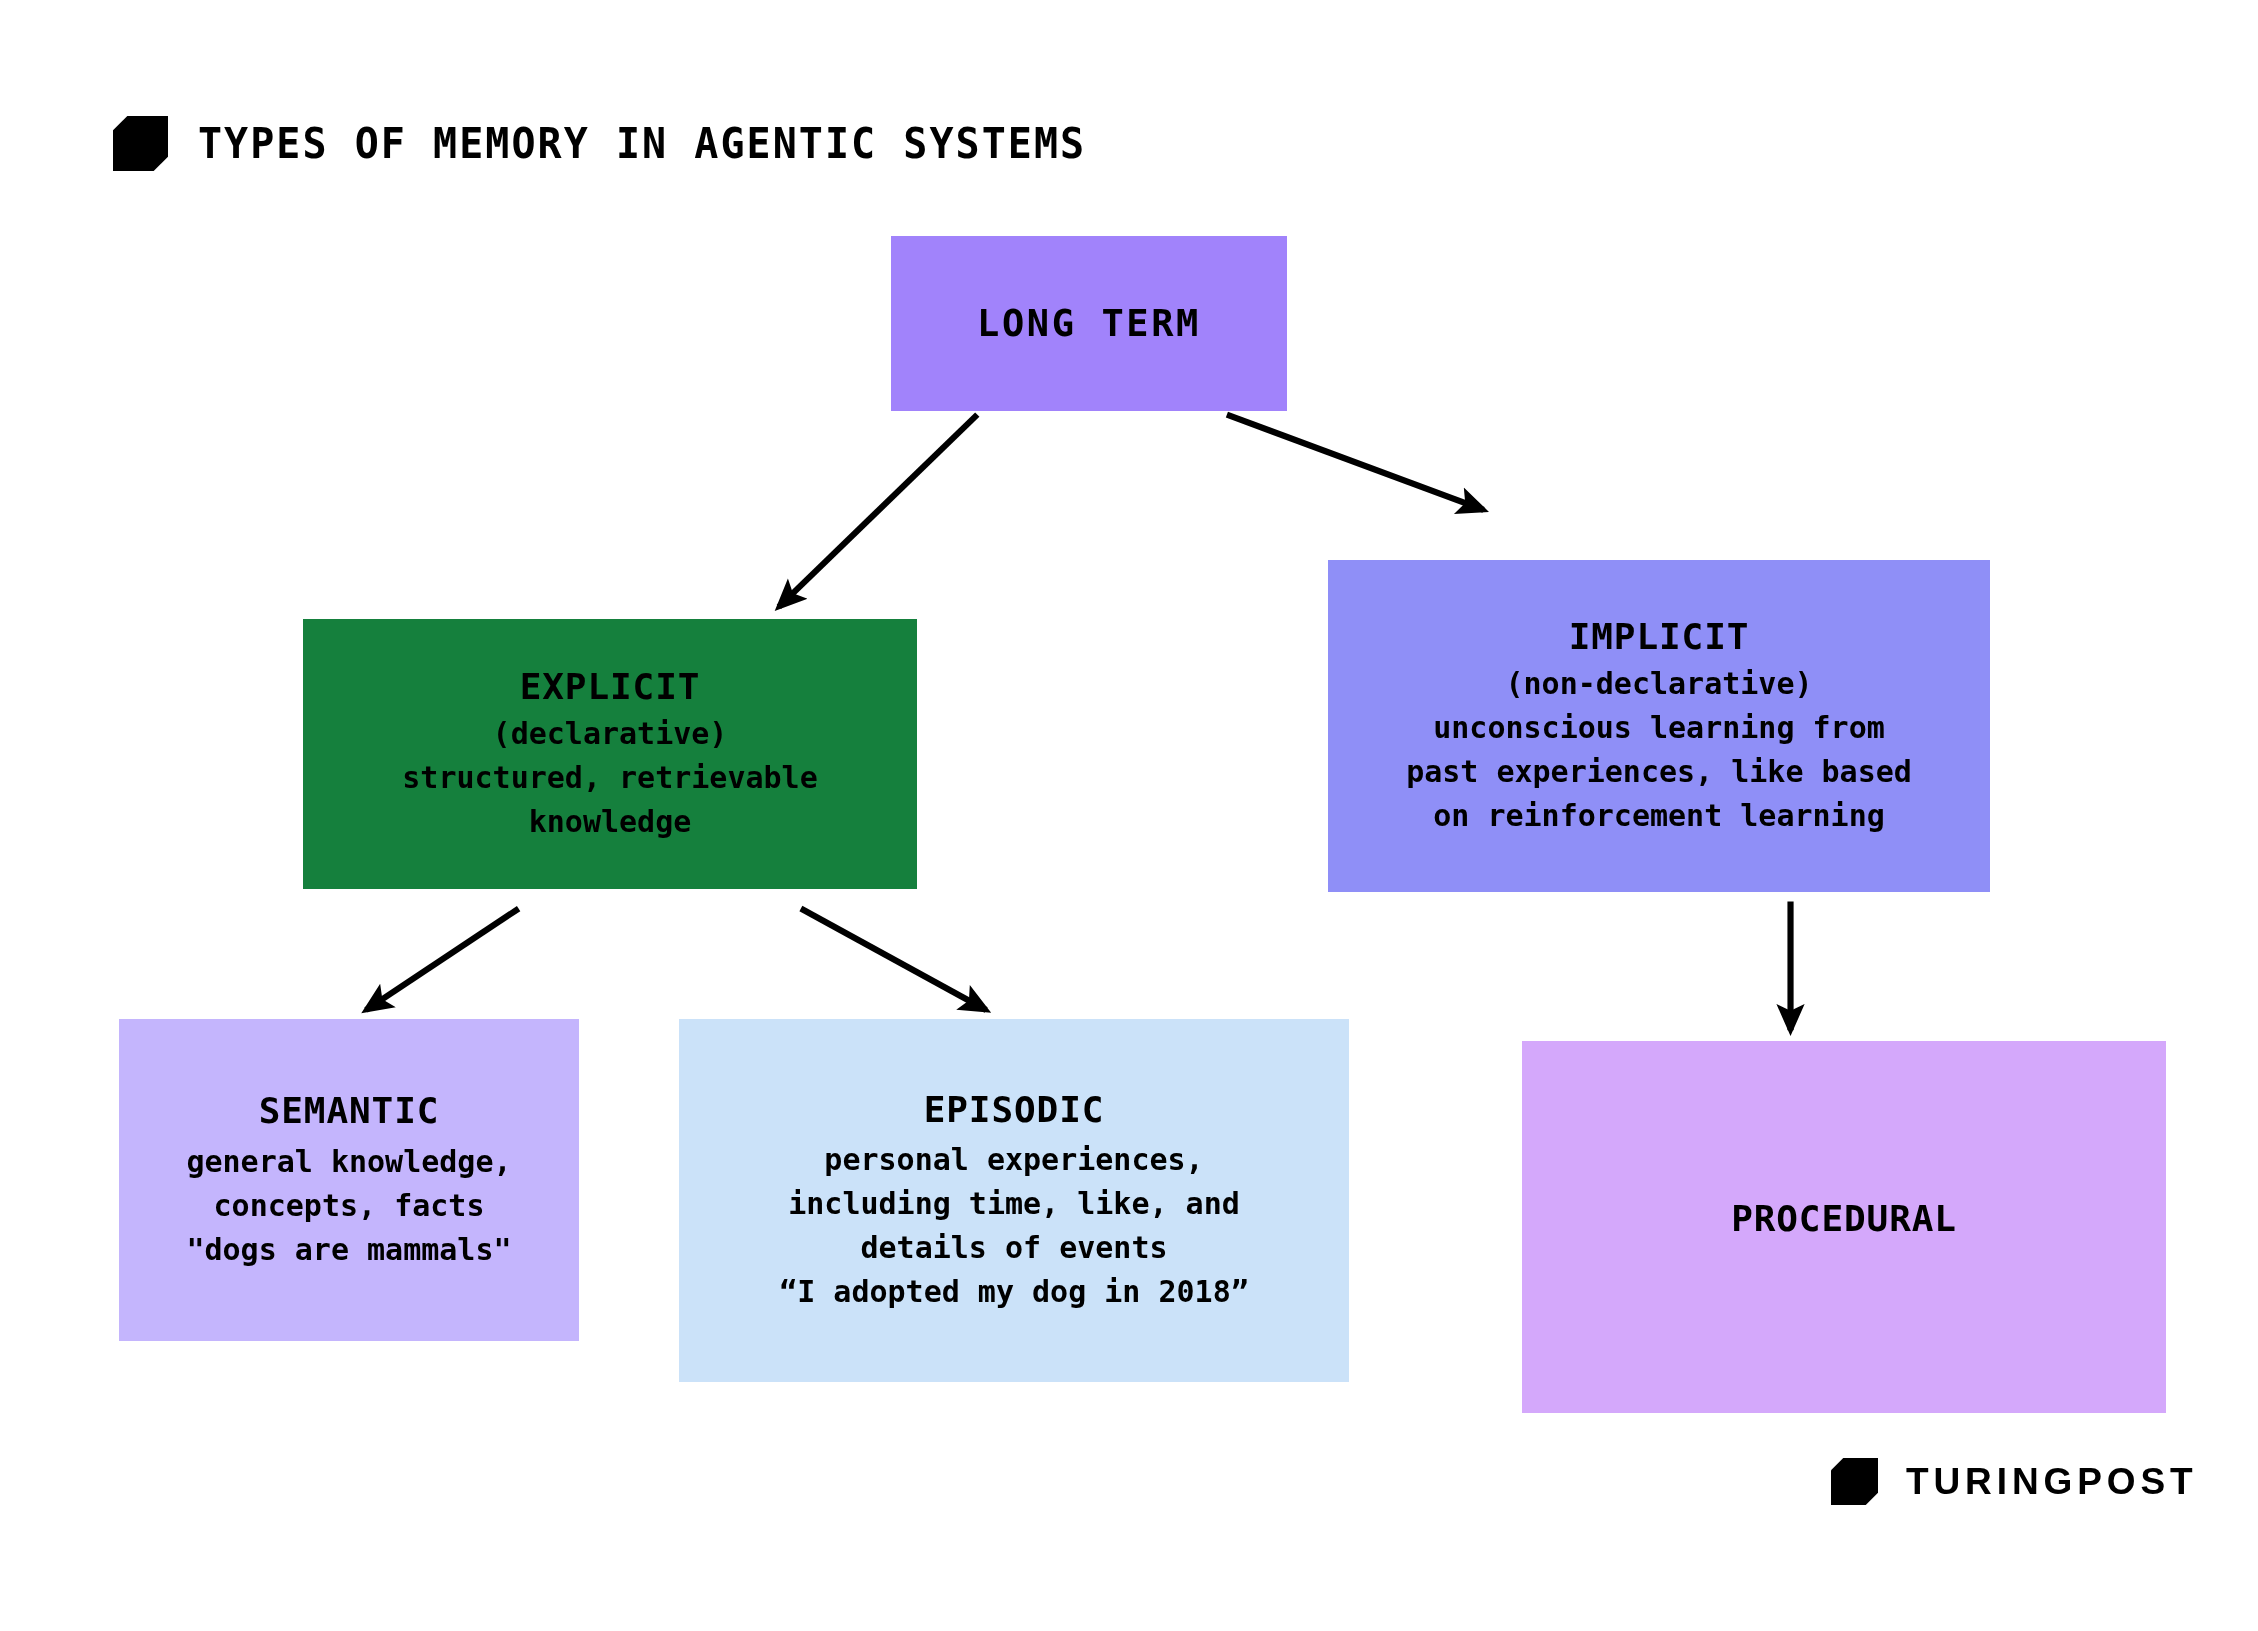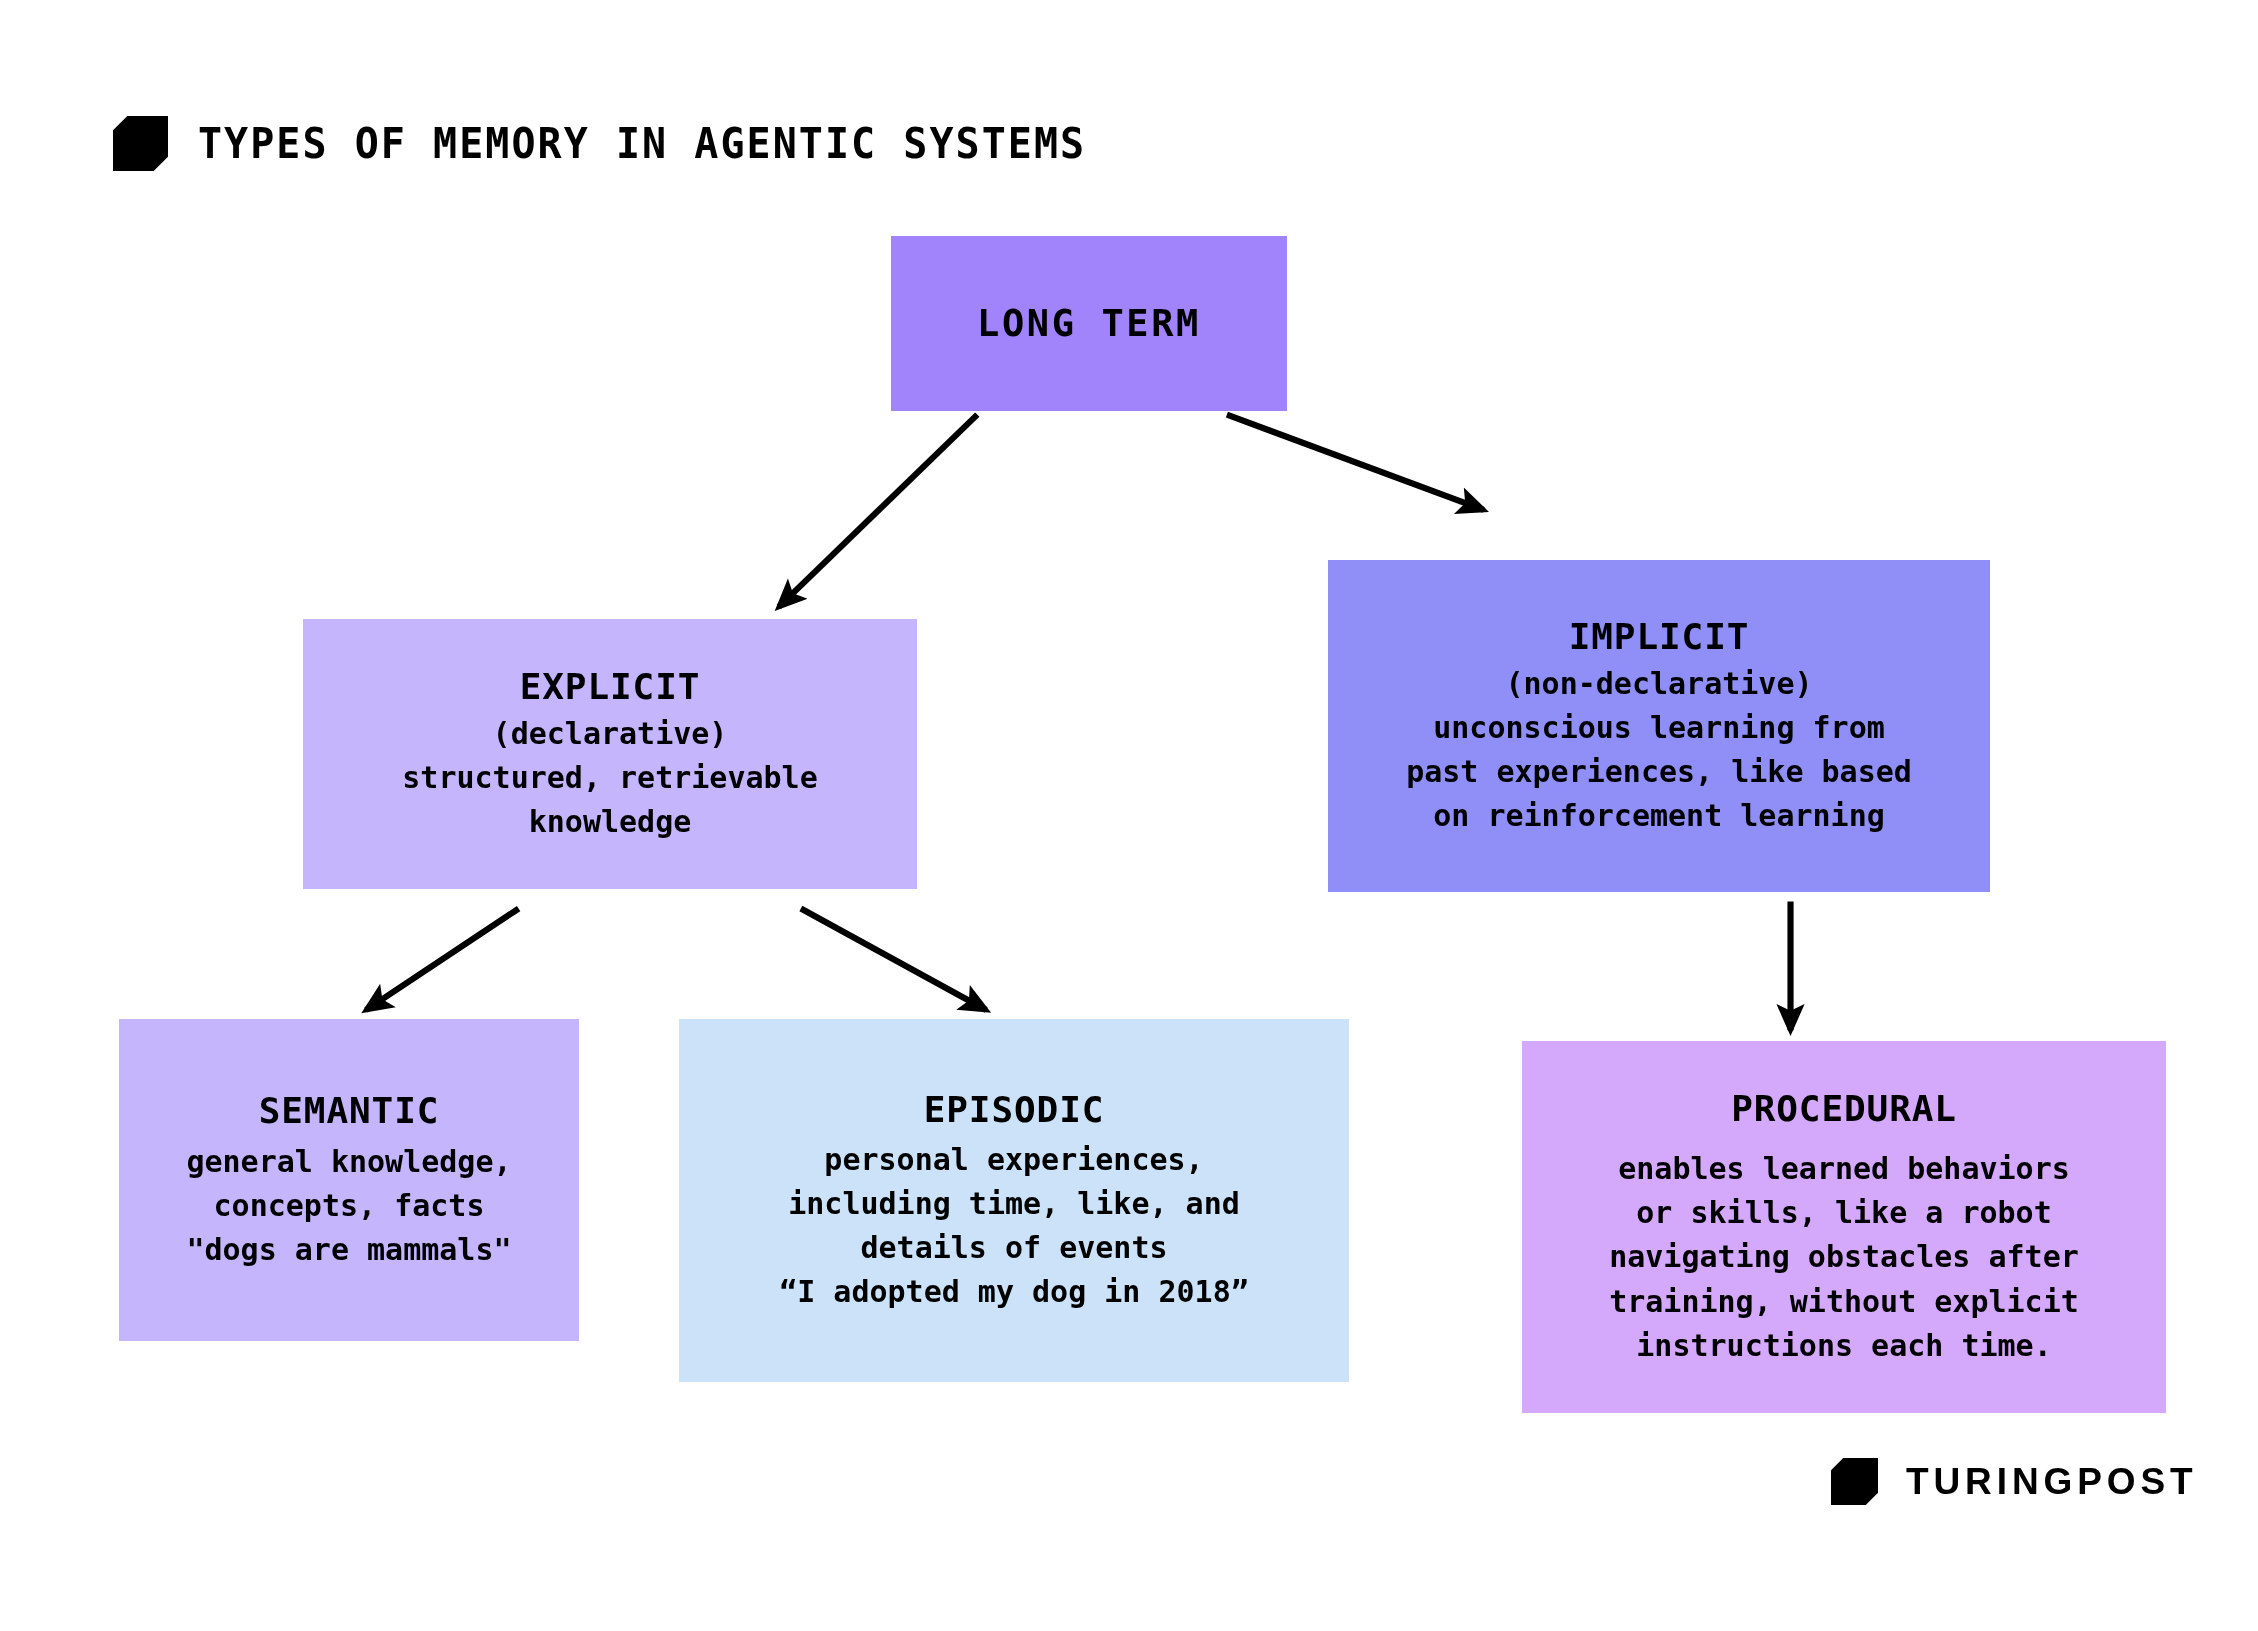--- a/index.html
+++ b/index.html
@@ -156,21 +156,21 @@
   <line x1="588" y1="1030" x2="415" y2="1145" stroke="#000000" stroke-width="7" marker-end="url(#ah)"></line>
   <line x1="908" y1="1030" x2="1118" y2="1145" stroke="#000000" stroke-width="7" marker-end="url(#ah)"></line>
   <line x1="2030" y1="1022" x2="2030" y2="1168" stroke="#000000" stroke-width="7" marker-end="url(#ah)"></line>
 </svg>
 
 <div class="node" id="node-long-term" style="background: rgb(161, 131, 251);">
   <div class="node-title">LONG TERM</div>
   <div class="node-lines"></div>
 </div>
 
-<div class="node" id="node-explicit" style="background: #c4b5fd;">
+<div class="node" id="node-explicit" style="background: #15803d;">
   <div class="node-title">EXPLICIT</div>
   <div class="node-lines">
       <div>(declarative)</div>
       <div>structured, retrievable</div>
       <div>knowledge</div>
     </div>
 </div>
 
 <div class="node" id="node-implicit" style="background: rgb(143, 143, 247);">
   <div class="node-title">IMPLICIT</div>
@@ -196,26 +196,19 @@
   <div class="node-lines">
       <div>personal experiences,</div>
       <div>including time, like, and</div>
       <div>details of events</div>
       <div>“I adopted my dog in 2018”</div>
     </div>
 </div>
 
 <div class="node" id="node-procedural" style="background: rgb(212, 168, 251);">
   <div class="node-title">PROCEDURAL</div>
-  <div class="node-lines">
-      <div>enables learned behaviors</div>
-      <div>or skills, like a robot</div>
-      <div>navigating obstacles after</div>
-      <div>training, without explicit</div>
-      <div>instructions each time.</div>
-    </div>
 </div>
 
 <div id="footer-brand">
   <div class="hex-mark"></div>
   <div id="footer-wordmark">TURINGPOST</div>
 </div>
 
 
 </body></html>

